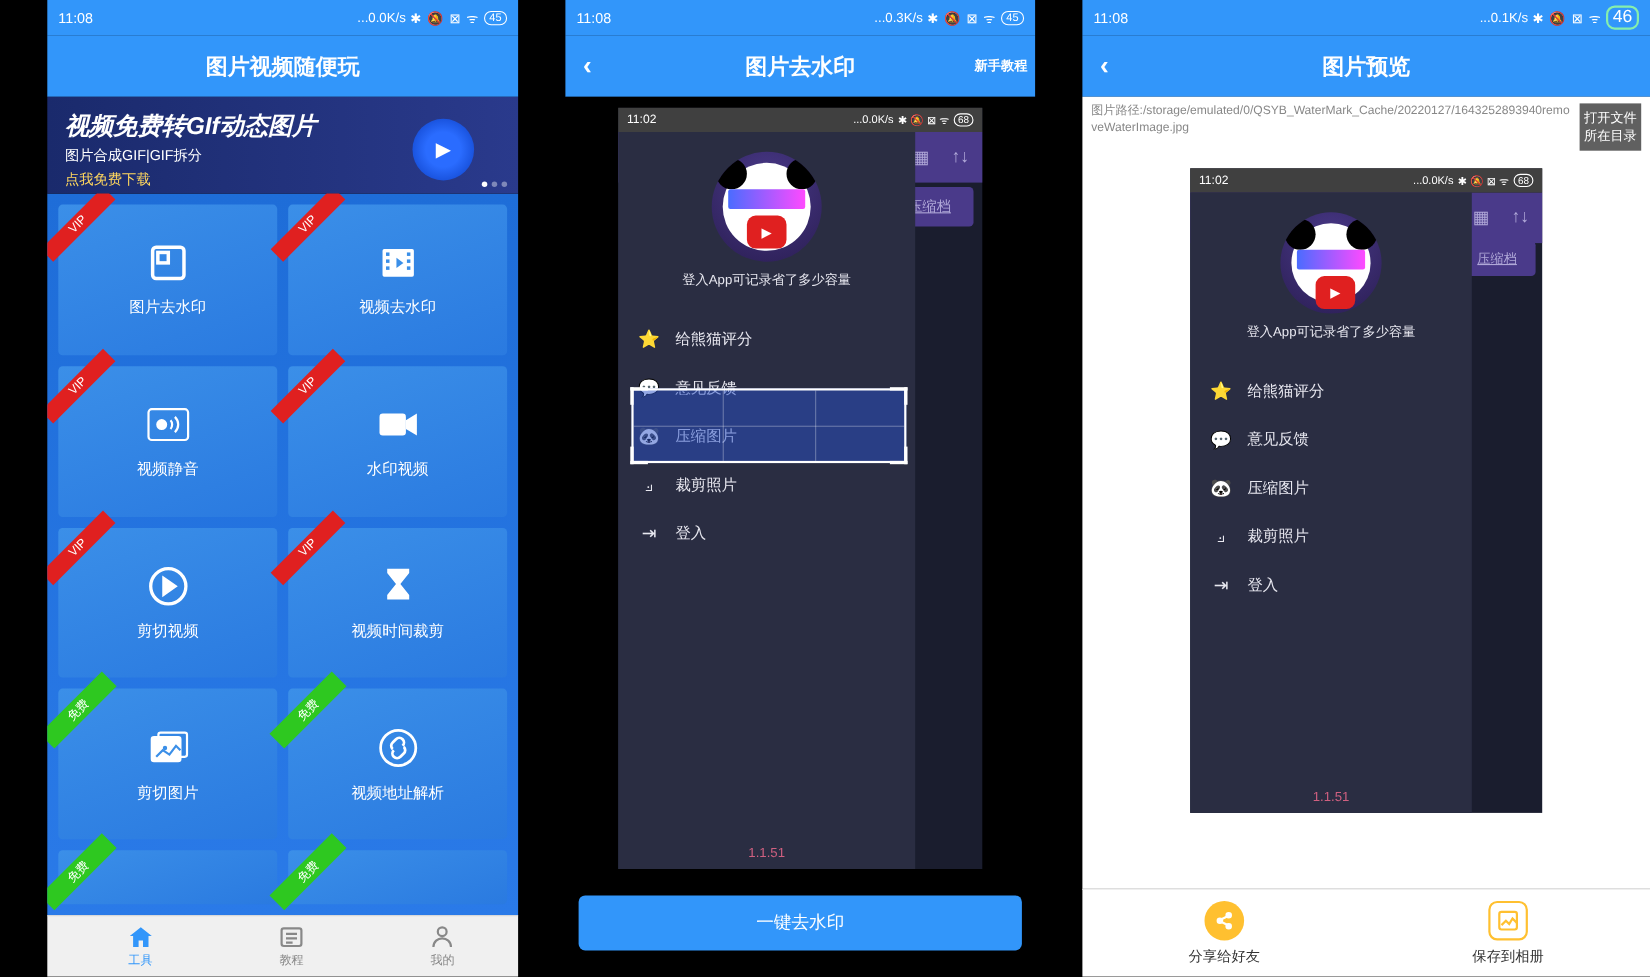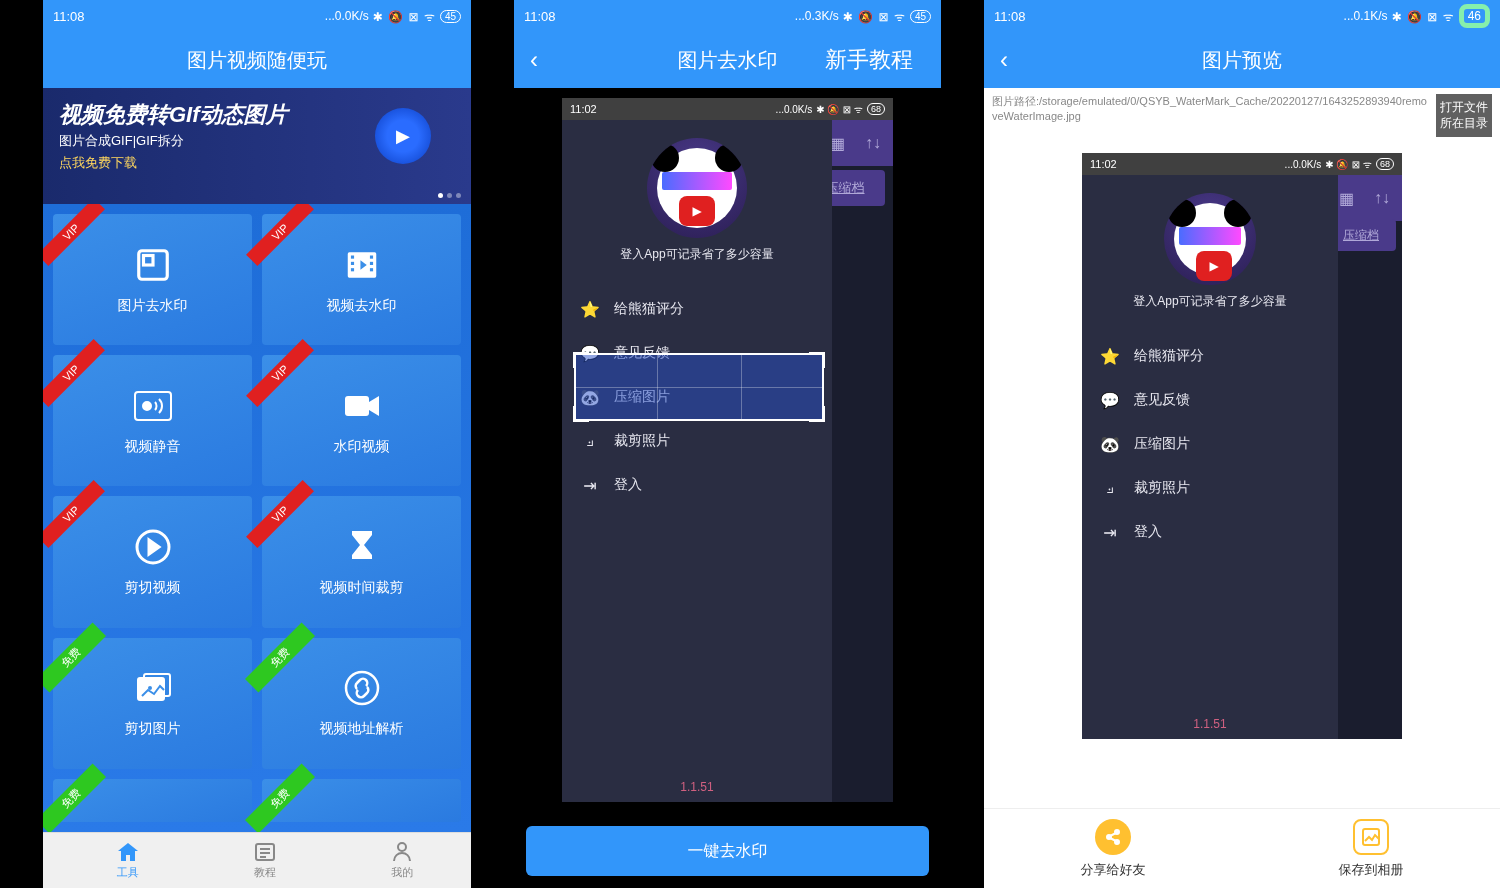--- a/index.html
+++ b/index.html
@@ -7,25 +7,25 @@
 .screen { position: relative; height: 888px; display: flex; flex-direction: column; padding-left: 43px; }
 .screen1 { width: 471px; }
 .screen2 { width: 470px; }
 .screen3 { width: 559px; }
 
 .status-bar { height: 32px; background: #3296fa; color: #fff; display: flex; align-items: center; padding: 0 10px; font-size: 13px; }
 .status-time { flex: 0 0 auto; }
 .status-right { margin-left: auto; display: flex; align-items: center; gap: 4px; font-size: 12px; }
 .status-icons { letter-spacing: 1px; }
 
-.header { height: 56px; background: #3296fa; color: #fff; display: flex; align-items: center; justify-content: center; position: relative; font-size: 20px; font-weight: 400; }
+.header { height: 56px; background: #3296fa; color: #fff; display: flex; align-items: center; justify-content: center; position: relative; font-size: 20px; font-weight: 700; }
 .header .back { position: absolute; left: 16px; font-size: 24px; }
-.header .right { position: absolute; right: 28px; font-size: 22px; }
-
-.banner { height: 116px; background: linear-gradient(90deg, #1a2a6c, #2a3a8c); color: #fff; padding: 12px 16px; position: relative; overflow: hidden; }
+.header .right { position: absolute; right: 7px; font-size: 12px; }
+
+.banner { height: 88px; background: linear-gradient(90deg, #1a2a6c, #2a3a8c); color: #fff; padding: 12px 16px; position: relative; overflow: hidden; }
 .banner-title { font-size: 22px; font-weight: bold; font-style: italic; }
 .banner-sub { font-size: 13px; margin-top: 2px; }
 .banner-cta { font-size: 13px; color: #ffd75e; margin-top: 4px; }
 .banner-icon { position: absolute; right: 40px; top: 20px; width: 56px; height: 56px; border-radius: 50%; background: radial-gradient(circle, #2a6cff 40%, #0a3cc0 100%); display: flex; align-items: center; justify-content: center; }
 .banner-icon::before { content: "▶"; color: #fff; font-size: 18px; }
 .dots { position: absolute; right: 10px; bottom: 6px; display: flex; gap: 4px; }
 .dots span { width: 5px; height: 5px; border-radius: 50%; background: rgba(255,255,255,0.4); }
 .dots span.active { background: #fff; }
 
 .grid { flex: 1; display: grid; grid-template-columns: 1fr 1fr; gap: 10px; padding: 10px; background: linear-gradient(180deg, #1e6dd8, #2a7ae8); overflow: hidden; }
@@ -65,21 +65,21 @@
 .crop-overlay { position: absolute; left: 60px; top: 265px; width: 250px; height: 68px; border: 2px solid #fff; background: rgba(40,80,200,0.5); }
 .crop-overlay::before, .crop-overlay::after { content: ""; position: absolute; background: rgba(255,255,255,0.3); }
 .crop-overlay::before { left: 33%; top: 0; bottom: 0; width: 1px; box-shadow: 84px 0 rgba(255,255,255,0.3); }
 .crop-overlay::after { top: 50%; left: 0; right: 0; height: 1px; }
 .corner { position: absolute; width: 16px; height: 16px; border: 3px solid #fff; }
 .corner.tl { left: -3px; top: -3px; border-right: none; border-bottom: none; }
 .corner.tr { right: -3px; top: -3px; border-left: none; border-bottom: none; }
 .corner.bl { left: -3px; bottom: -3px; border-right: none; border-top: none; }
 .corner.br { right: -3px; bottom: -3px; border-left: none; border-top: none; }
 
-.action-btn { height: 50px; margin: 8px 12px 12px; background: #3296fa; color: #fff; border-radius: 6px; display: flex; align-items: center; justify-content: center; font-size: 16px; }
+.action-btn { height: 50px; margin: 8px 12px 24px; background: #3296fa; color: #fff; border-radius: 6px; display: flex; align-items: center; justify-content: center; font-size: 16px; }
 
 .screen3-body { flex: 1; background: #fff; display: flex; flex-direction: column; position: relative; justify-content: space-between; }
 .path-row { display: flex; align-items: flex-start; padding: 6px 8px 0 8px; gap: 8px; }
 .path-text { flex: 1; font-size: 11px; color: #888; line-height: 1.4; word-break: break-all; }
 .open-dir { width: 56px; background: #606060; color: #fff; font-size: 12px; padding: 6px 4px; text-align: center; line-height: 1.3; }
 .preview-wrap { flex: 1; display: flex; align-items: flex-start; justify-content: center; padding: 16px 60px 0; }
 .preview-img { width: 320px; height: 586px; background: #1a1d2e; position: relative; }
 .preview-img .inner-status { position: relative; }
 .preview-img .drawer { width: 256px; top: 22px; }
 .preview-img .panda { width: 92px; height: 92px; }
@@ -320,21 +320,21 @@
   </div>
   <div class="action-btn">一键去水印</div>
 </div>
 
 <div class="screen screen3">
   <div class="status-bar">
     <span class="status-time">11:08</span>
     <div class="status-right">
       <span>...0.1K/s</span>
       <span class="status-icons">✱ 🔕 ⊠ ᯤ</span>
-      <span style="border:5px solid #86efac;border-radius:8px;padding:0 4px;font-size:12px">46</span>
+      <span style="border:2px solid #86efac;border-radius:8px;padding:0 4px;font-size:16px">46</span>
     </div>
   </div>
   <div class="header">
     <span class="back">‹</span>
     <span>图片预览</span>
   </div>
   <div class="screen3-body">
     <div class="path-row">
       <div class="path-text"><span>图片路径:</span><span>/storage/emulated/0/QSYB_WaterMark_Cache/20220127/1643252893940removeWaterImage.jpg</span></div>
       <div class="open-dir">打开文件所在目录</div>

